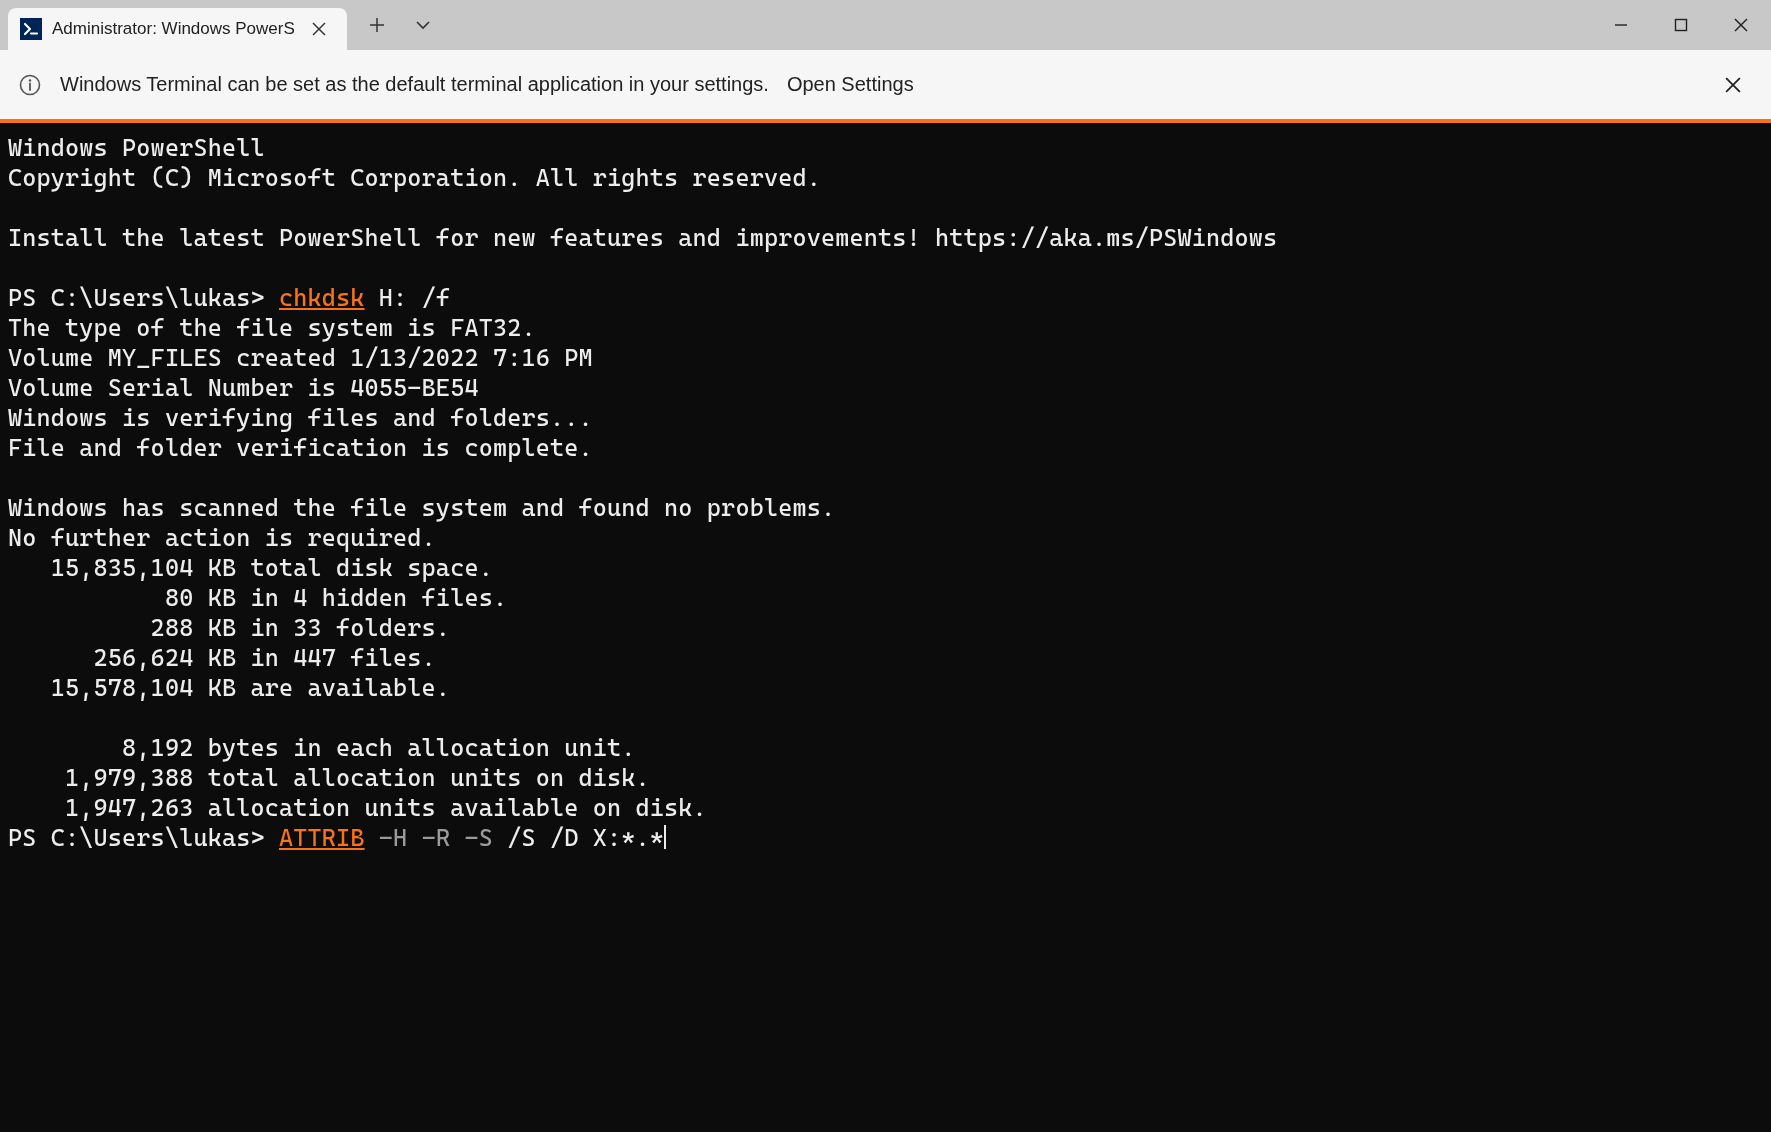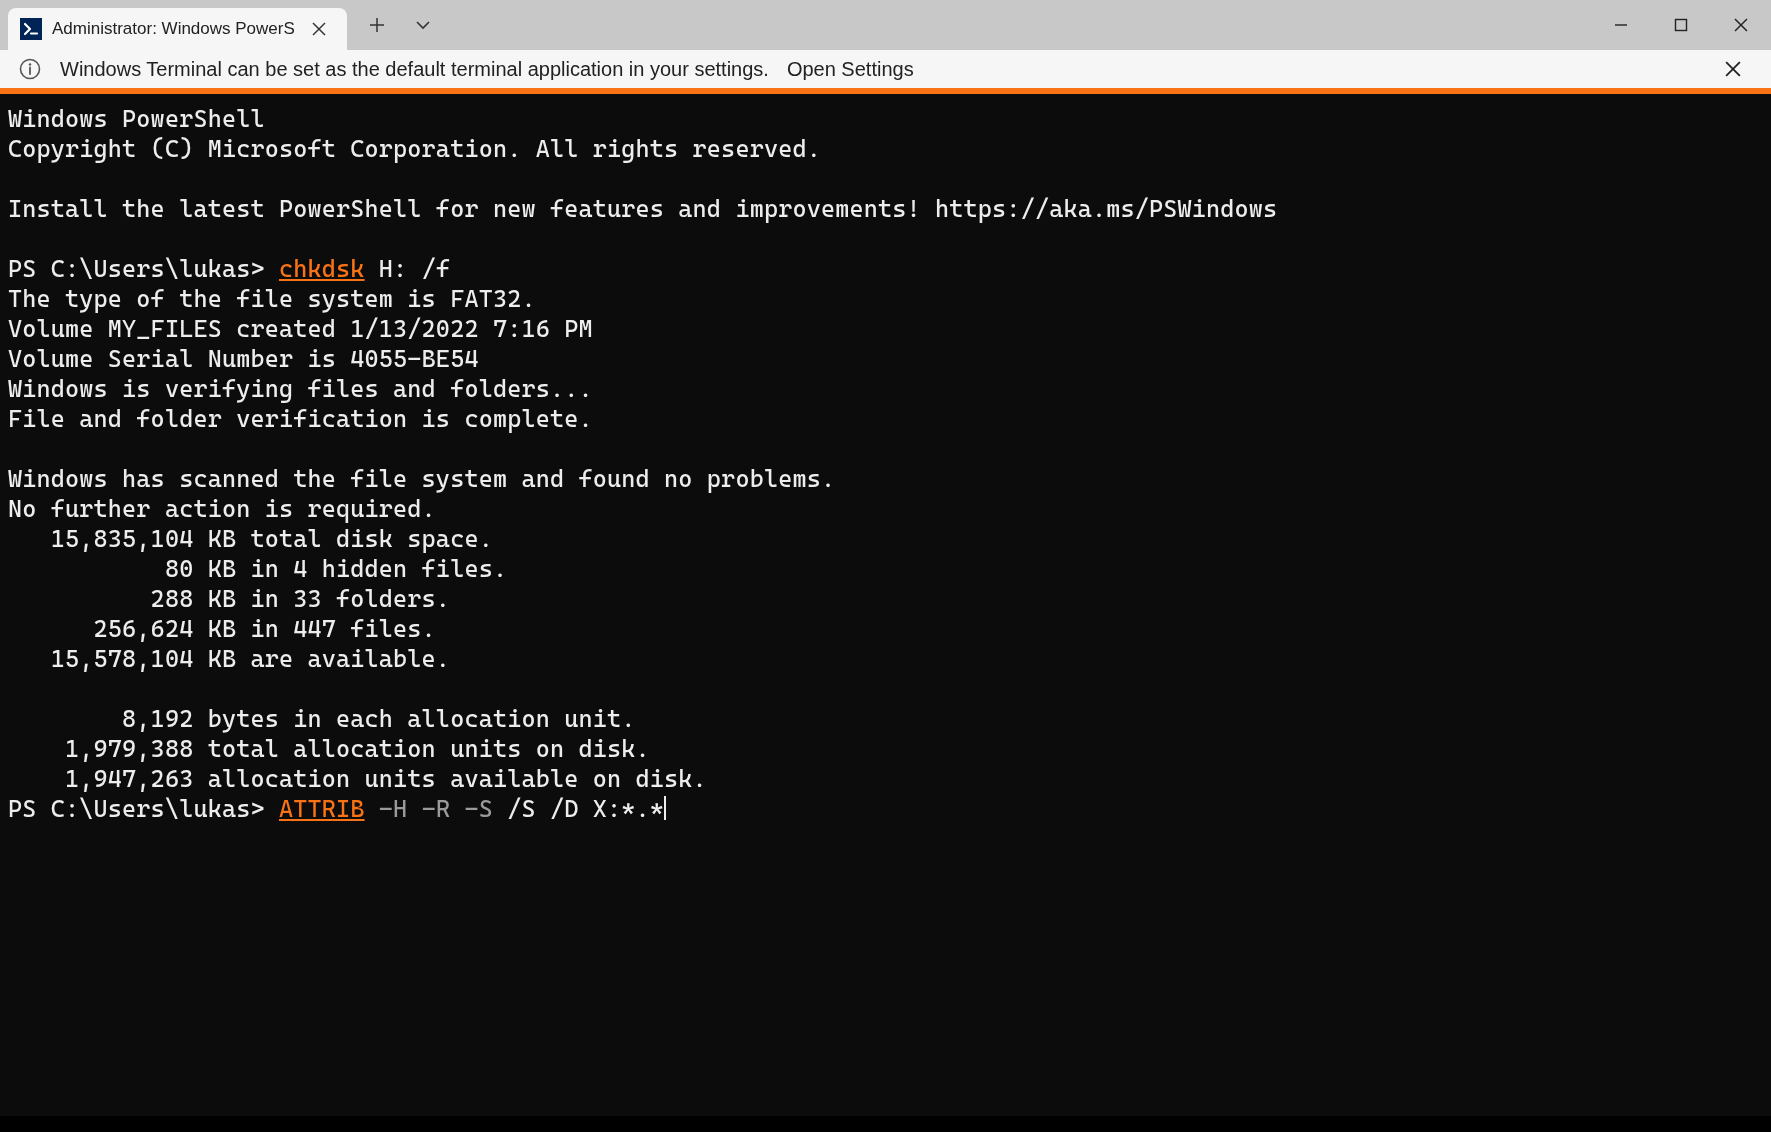--- a/index.html
+++ b/index.html
@@ -49,22 +49,22 @@
   .tb-btn svg { width: 16px; height: 16px; }
 
   .tb-spacer { flex: 1; }
   .win-controls { display: flex; align-items: center; }
   .win-btn { width: 60px; height: 50px; display:flex; align-items:center; justify-content:center; color:#222; }
   .win-btn svg { width: 14px; height: 14px; }
 
   
   .infobar {
     background: #f6f6f6;
-    border-bottom: 6px solid #f97316;
-    height: 44px;
+    border-bottom: 4px solid #f97316;
+    height: 73px;
     display: flex;
     align-items: center;
     padding: 0 18px;
     gap: 18px;
   }
   .info-icon { width: 24px; height:24px; display:flex; align-items:center; justify-content:center; color:#555; }
   .info-icon svg { width: 22px; height: 22px; }
   .info-text { font-size: 20px; color: #222; }
   .info-link { font-size: 20px; color: #222; cursor: pointer; }
   .info-spacer { flex:1; }

